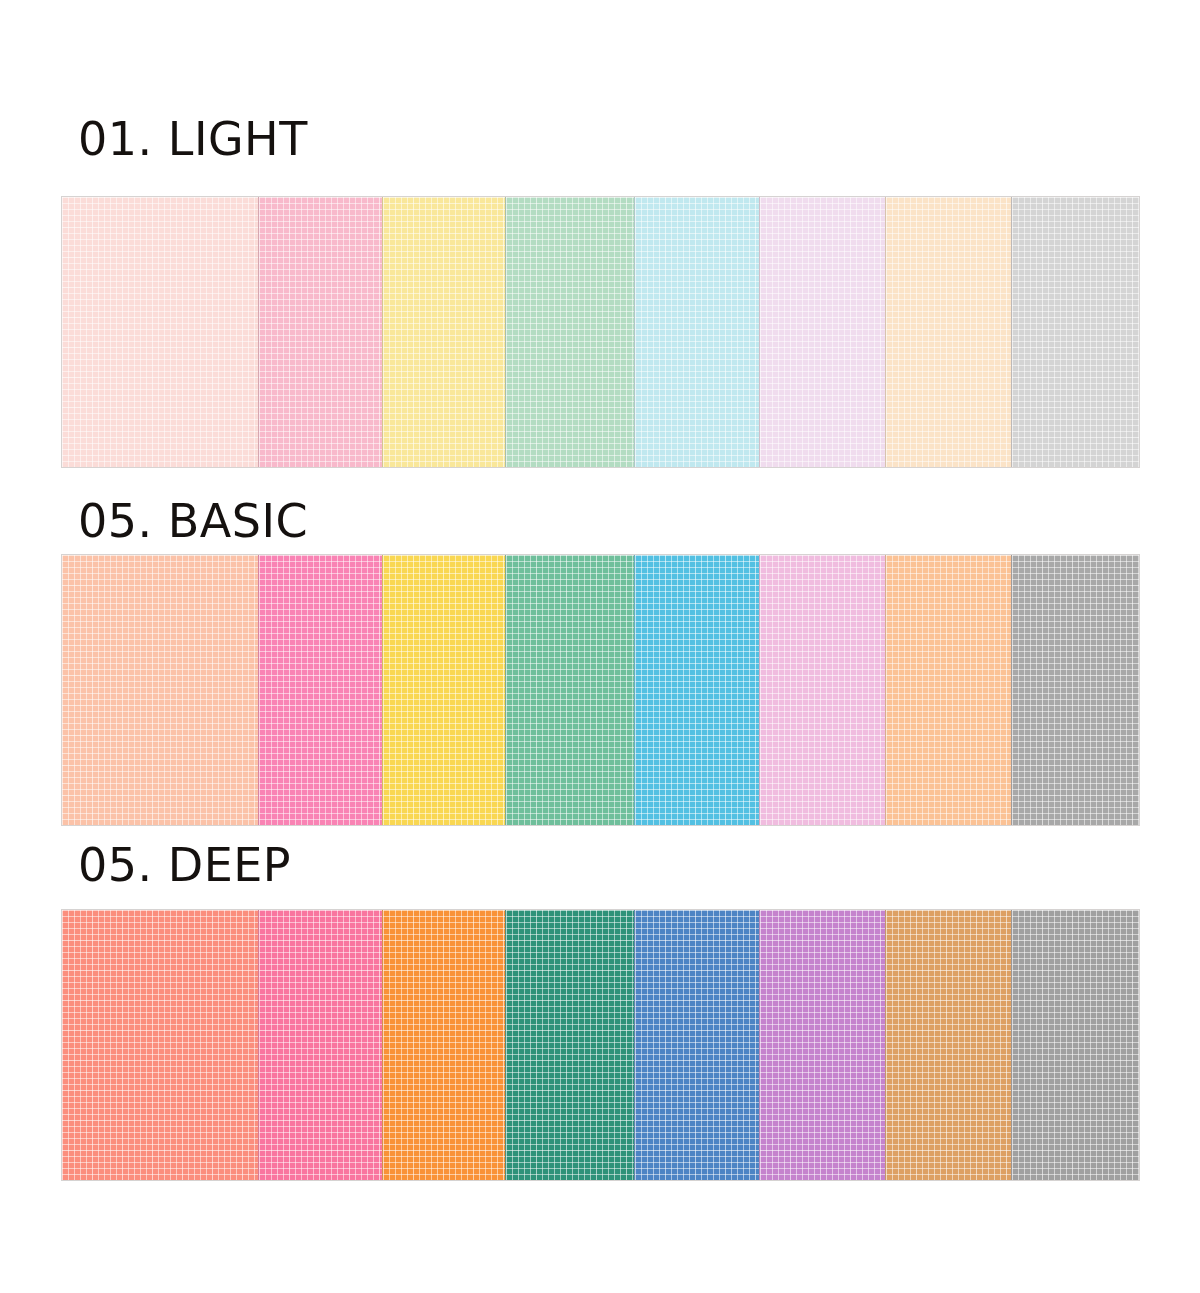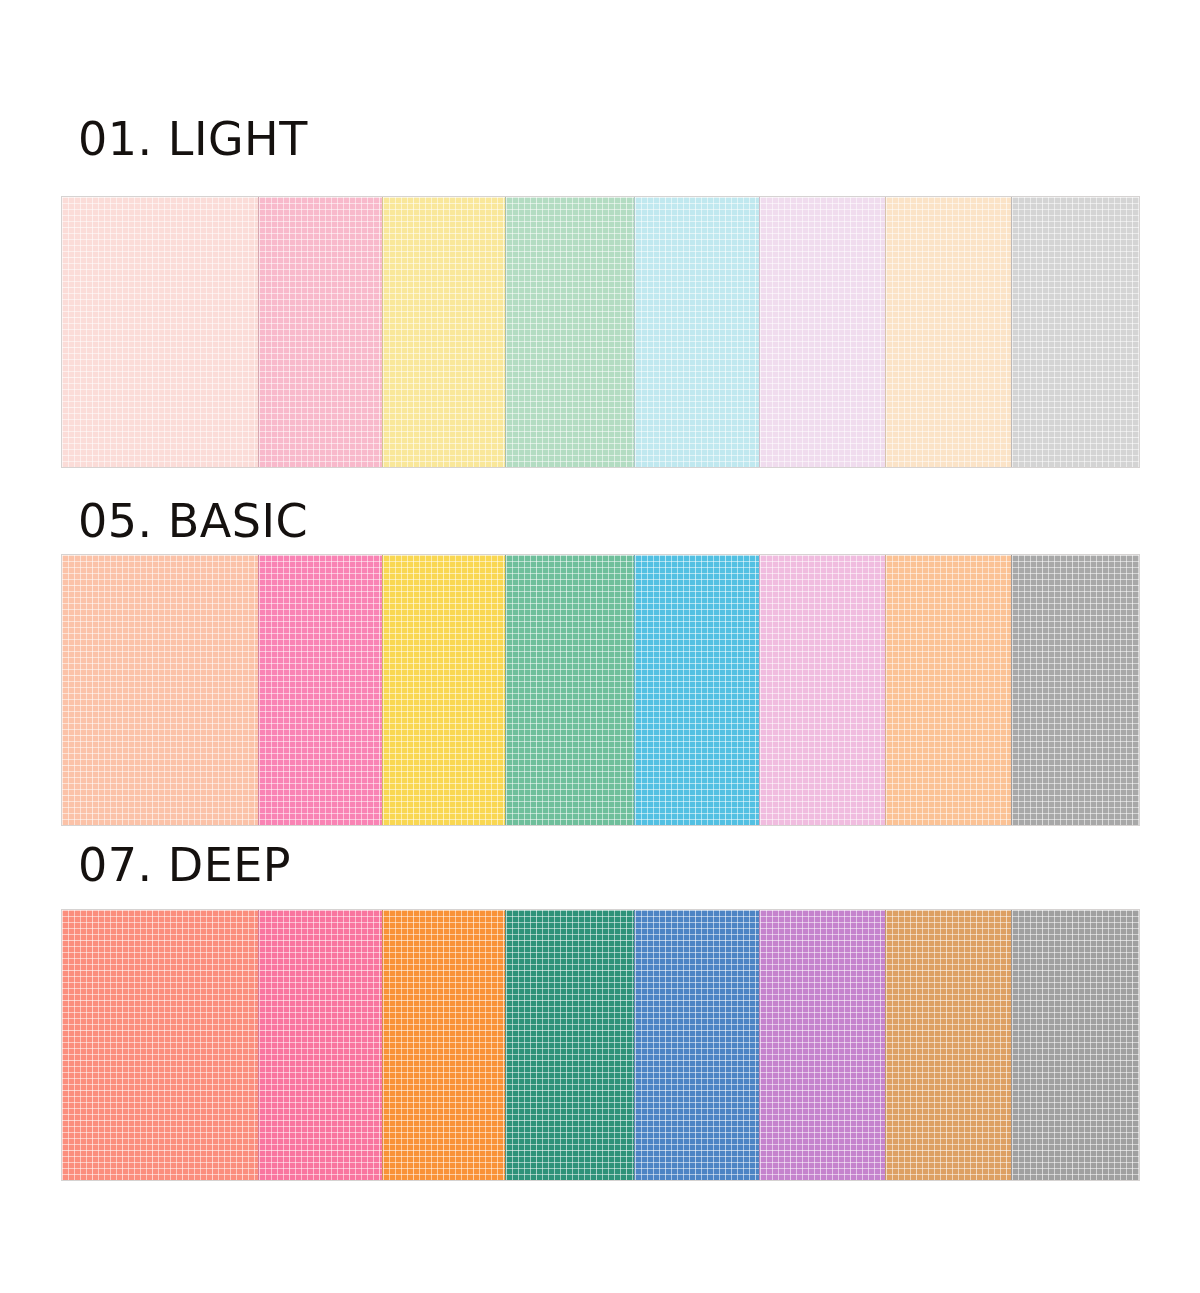--- a/index.html
+++ b/index.html
@@ -132,21 +132,21 @@
       <div class="swatch" title="basic-yellow #f9d752" style="background-color: rgb(249, 215, 82); flex: 0 0 11.4206%;"></div>
       <div class="swatch" title="basic-green #6fbf9b" style="background-color: rgb(111, 191, 155); flex: 0 0 11.9777%;"></div>
       <div class="swatch" title="basic-blue #53c0e2" style="background-color: rgb(83, 192, 226); flex: 0 0 11.6063%;"></div>
       <div class="swatch" title="basic-lilac #f0bcdf" style="background-color: rgb(240, 188, 223); flex: 0 0 11.6992%;"></div>
       <div class="swatch" title="basic-peach #fbc295" style="background-color: rgb(251, 194, 149); flex: 0 0 11.6992%;"></div>
       <div class="swatch" title="basic-gray #a8a8a8" style="background-color: rgb(168, 168, 168); flex: 0 0 11.8849%;"></div>
     </div>
   </div>
 
   <div class="palette-section">
-    <div class="section-title" id="title-deep">07. DEEP</div>
+    <div class="section-title" id="title-deep">05. DEEP</div>
     <div class="swatch-band" id="band-deep">
       <div class="swatch" title="deep-coral #fb8e7d" style="background-color: rgb(251, 142, 125); flex: 0 0 18.1987%;"></div>
       <div class="swatch" title="deep-pink #f9759f" style="background-color: rgb(249, 117, 159); flex: 0 0 11.5135%;"></div>
       <div class="swatch" title="deep-orange #f99237" style="background-color: rgb(249, 146, 55); flex: 0 0 11.4206%;"></div>
       <div class="swatch" title="deep-teal #2e9279" style="background-color: rgb(46, 146, 121); flex: 0 0 11.9777%;"></div>
       <div class="swatch" title="deep-blue #4d84c4" style="background-color: rgb(77, 132, 196); flex: 0 0 11.6063%;"></div>
       <div class="swatch" title="deep-orchid #c583cd" style="background-color: rgb(197, 131, 205); flex: 0 0 11.6992%;"></div>
       <div class="swatch" title="deep-tan #ddA063" style="background-color: rgb(221, 160, 99); flex: 0 0 11.6992%;"></div>
       <div class="swatch" title="deep-gray #a0a0a0" style="background-color: rgb(160, 160, 160); flex: 0 0 11.8849%;"></div>
     </div>

